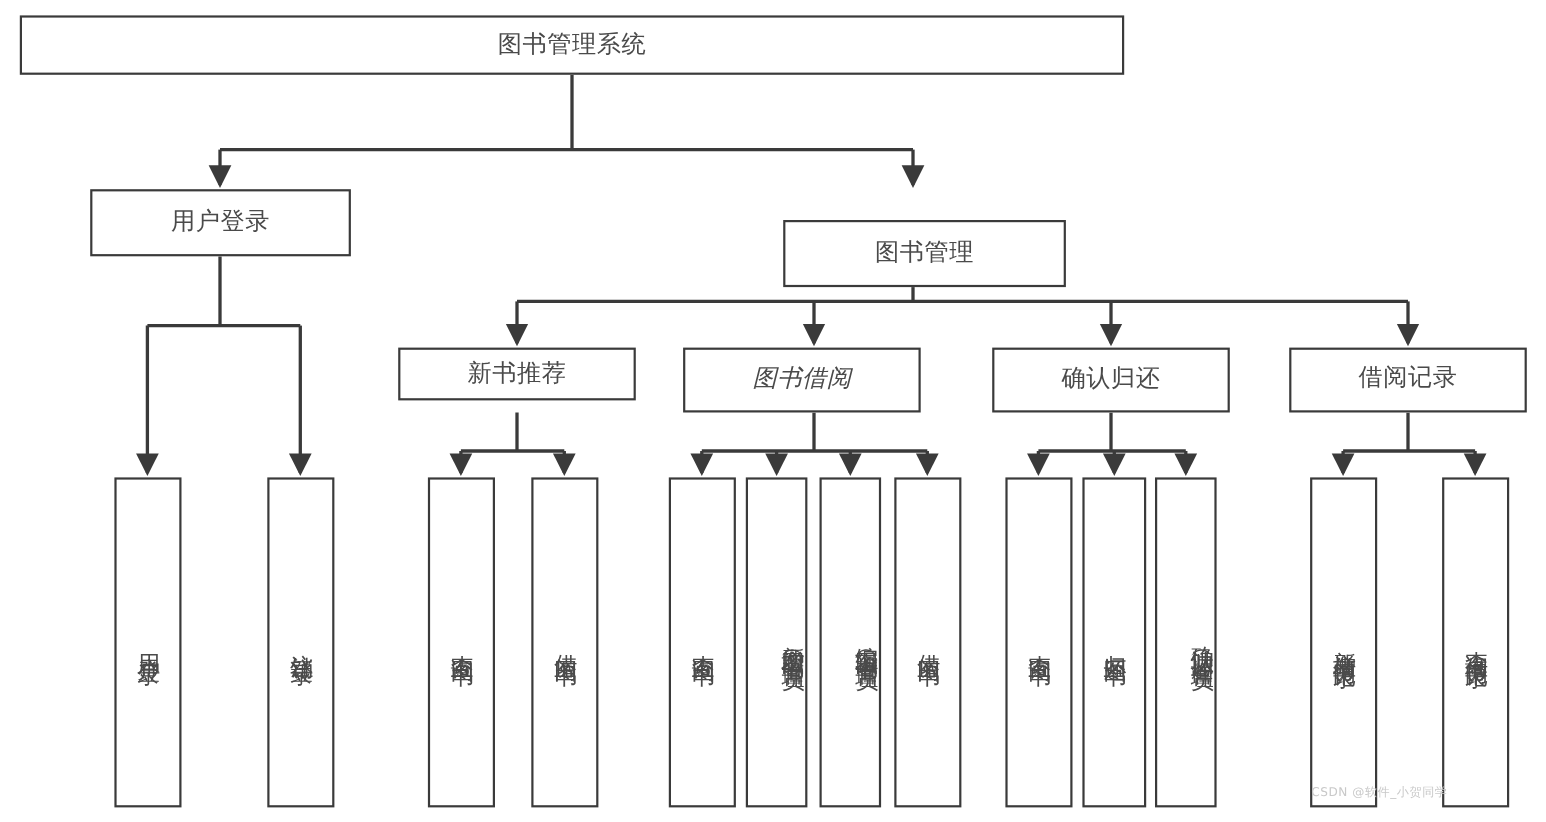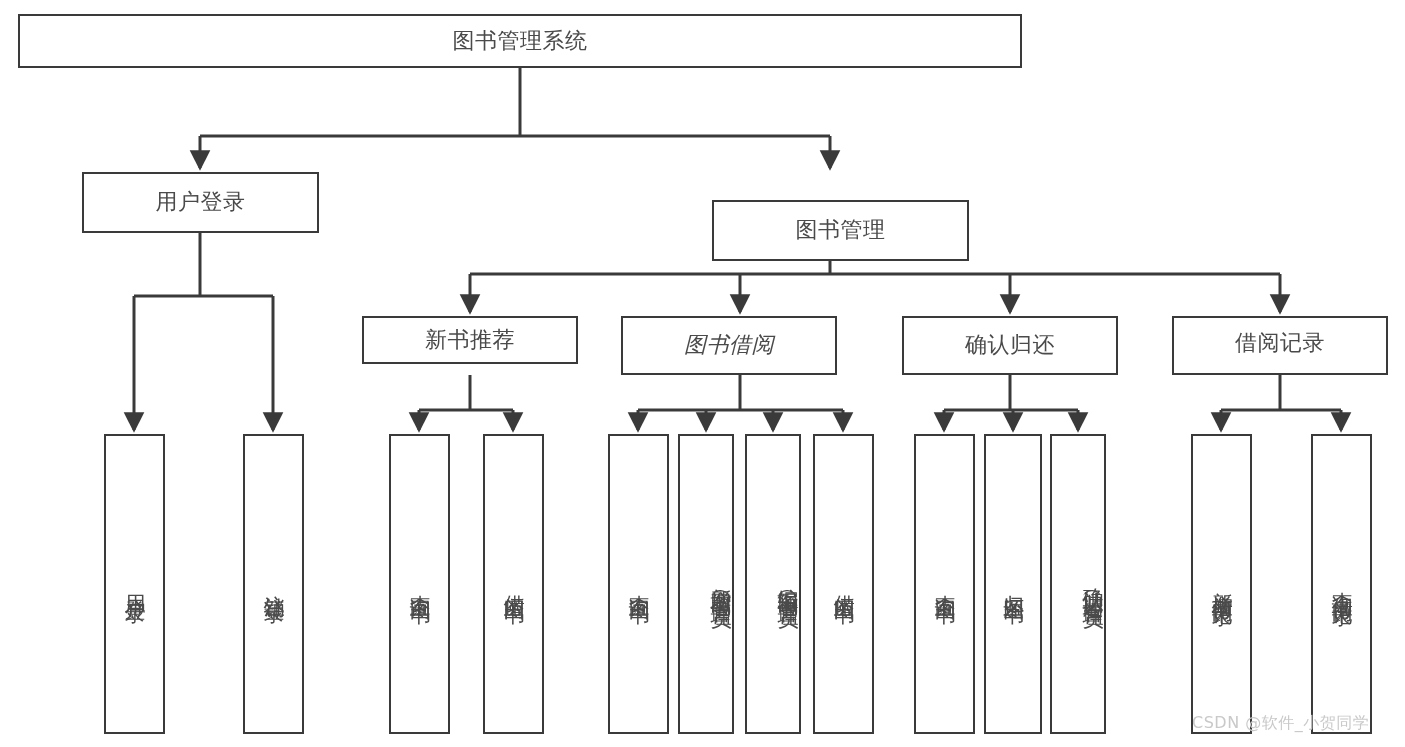--- a/index.html
+++ b/index.html
@@ -53,21 +53,21 @@
   .node.vert.leaf-mid {
     align-items: center;
   }
   .node-label {
     display: block;
   }
   #watermark {
     position: absolute;
     left: 1192px;
     top: 713px;
-    font-size: 16px;
+    font-size: 11px;
     color: #c9c9c9;
     white-space: nowrap;
     letter-spacing: 0.5px;
     font-family: "DejaVu Sans", "Liberation Sans", sans-serif;
   }
 </style>
 </head>
 <body>
 
 <div id="canvas">

